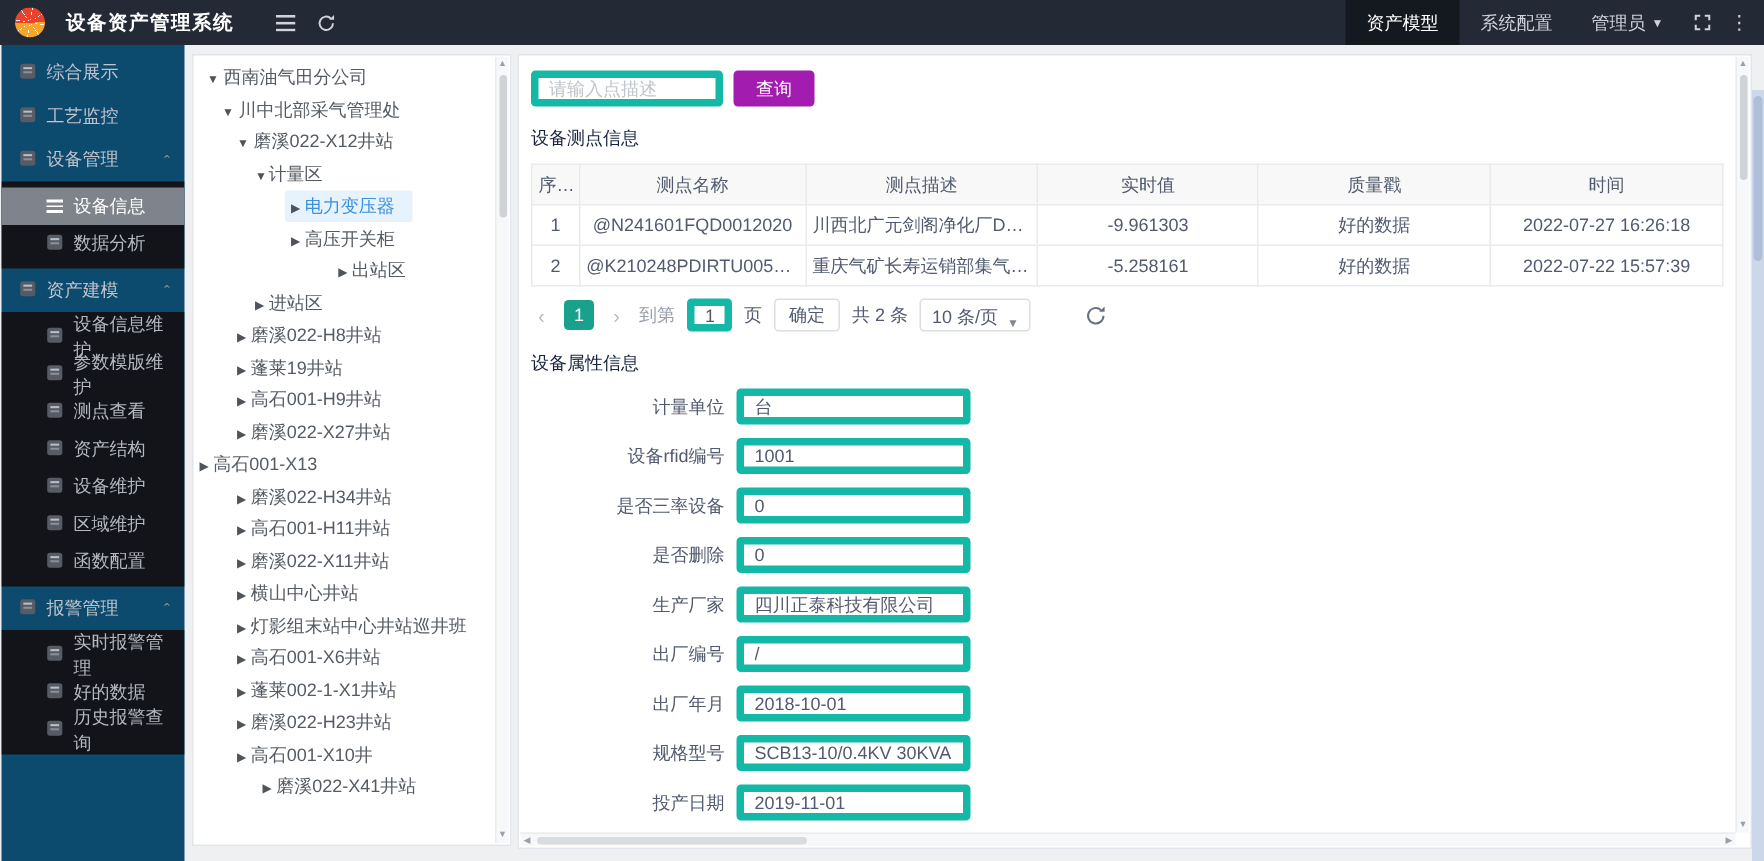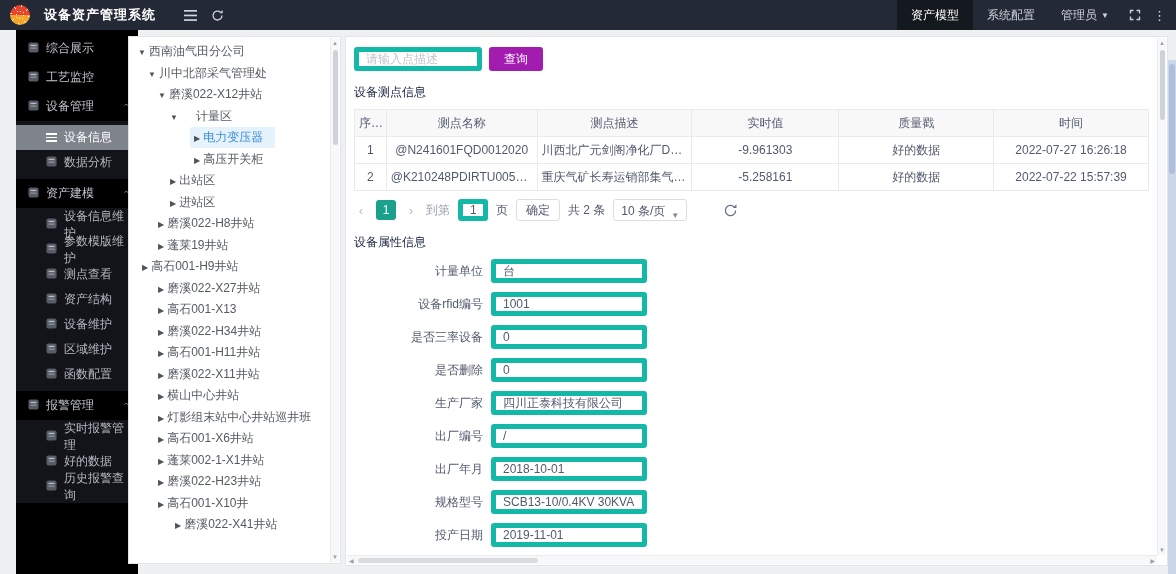--- a/index.html
+++ b/index.html
@@ -19,22 +19,22 @@
   .hicon { display:flex; align-items:center; cursor:pointer; }
   .h-right { margin-left:auto; display:flex; align-items:center; height:30px; }
   .h-nav-item { height:30px; display:flex; align-items:center; padding:0 14px; font-size:12px; cursor:pointer;}
   .h-nav-item.active { background:#14181f; color:#fff; }
   .h-user { display:flex; align-items:center; gap:4px; padding:0 12px; font-size:12px; cursor:pointer;}
   .caret { font-size:8px; color:#cfd3dc; }
   .h-tool { padding:0 8px; display:flex; align-items:center; cursor:pointer;}
   .dots { font-size:13px; color:#cfd3dc; padding:0 10px 0 4px; cursor:pointer;}
 
   
-  #sidebar { position:absolute; left:16px; top:30px; width:122px; height:544px;
-    background:#000000; padding-top:4px; overflow:hidden;}
+  #sidebar { position:absolute; left:1px; top:30px; width:122px; height:544px;
+    background:#0c4a6e; padding-top:4px; overflow:hidden;}
   .side-item { height:29px; display:flex; align-items:center; gap:7px; padding:0 8px 0 12px;
     color:#c0c4cc; font-size:12px; cursor:pointer; }
   .side-item .chev { margin-left:auto; font-size:9px; color:#8f939c; transform:scaleY(.8);}
   .submenu { background:#121419; padding:4px 0; }
   .sub-item { height:25px; display:flex; align-items:center; gap:7px; padding:0 8px 0 30px;
     color:#b4b8c0; font-size:12px; cursor:pointer;}
   .sub-item.active { background:#7f838c; color:#ffffff; }
   .bars { display:inline-flex; flex-direction:column; gap:2px; }
   .bars i { display:block; width:11px; height:1.6px; background:#ffffff; }
 
@@ -302,47 +302,47 @@
           <div class="tree-row" style="padding-left: 5px;">
             <span class="tree-node"><span class="tree-arrow">▼</span><span style="margin-left: 3px;">西南油气田分公司</span></span>
           </div>
           <div class="tree-row" style="padding-left: 15px;">
             <span class="tree-node"><span class="tree-arrow">▼</span><span style="margin-left: 3px;">川中北部采气管理处</span></span>
           </div>
           <div class="tree-row" style="padding-left: 25px;">
             <span class="tree-node"><span class="tree-arrow">▼</span><span style="margin-left: 3px;">磨溪022-X12井站</span></span>
           </div>
           <div class="tree-row" style="padding-left: 37px;">
-            <span class="tree-node"><span class="tree-arrow">▼</span><span style="margin-left: 18px; text-align: right;">计量区</span></span>
+            <span class="tree-node"><span class="tree-arrow">▼</span><span style="margin-left: 1px; text-align: right;">计量区</span></span>
           </div>
           <div class="tree-row selected" style="padding-left: 61px;">
             <span class="tree-node"><span class="tree-arrow">▶</span><span style="margin-left: 3px;">电力变压器</span></span>
           </div>
           <div class="tree-row" style="padding-left: 61px;">
             <span class="tree-node"><span class="tree-arrow">▶</span><span style="margin-left: 3px;">高压开关柜</span></span>
           </div>
-          <div class="tree-row" style="padding-left: 37px;">
+          <div class="tree-row" style="padding-left: 37px; justify-content: center;">
             <span class="tree-node"><span class="tree-arrow">▶</span><span style="margin-left: 3px;">出站区</span></span>
           </div>
           <div class="tree-row" style="padding-left: 37px;">
             <span class="tree-node"><span class="tree-arrow">▶</span><span style="margin-left: 3px;">进站区</span></span>
           </div>
           <div class="tree-row" style="padding-left: 25px;">
             <span class="tree-node"><span class="tree-arrow">▶</span><span style="margin-left: 3px;">磨溪022-H8井站</span></span>
           </div>
           <div class="tree-row" style="padding-left: 25px;">
             <span class="tree-node"><span class="tree-arrow">▶</span><span style="margin-left: 3px;">蓬莱19井站</span></span>
           </div>
-          <div class="tree-row" style="padding-left: 9px;">
+          <div class="tree-row" style="padding-left: 25px;">
             <span class="tree-node"><span class="tree-arrow">▶</span><span style="margin-left: 3px;">高石001-H9井站</span></span>
           </div>
           <div class="tree-row" style="padding-left: 25px;">
             <span class="tree-node"><span class="tree-arrow">▶</span><span style="margin-left: 3px;">磨溪022-X27井站</span></span>
           </div>
-          <div class="tree-row" style="padding-left: 25px;">
+          <div class="tree-row" style="">
             <span class="tree-node"><span class="tree-arrow">▶</span><span style="margin-left: 3px;">高石001-X13</span></span>
           </div>
           <div class="tree-row" style="padding-left: 25px;">
             <span class="tree-node"><span class="tree-arrow">▶</span><span style="margin-left: 3px;">磨溪022-H34井站</span></span>
           </div>
           <div class="tree-row" style="padding-left: 25px;">
             <span class="tree-node"><span class="tree-arrow">▶</span><span style="margin-left: 3px;">高石001-H11井站</span></span>
           </div>
           <div class="tree-row" style="padding-left: 25px;">
             <span class="tree-node"><span class="tree-arrow">▶</span><span style="margin-left: 3px;">磨溪022-X11井站</span></span>

